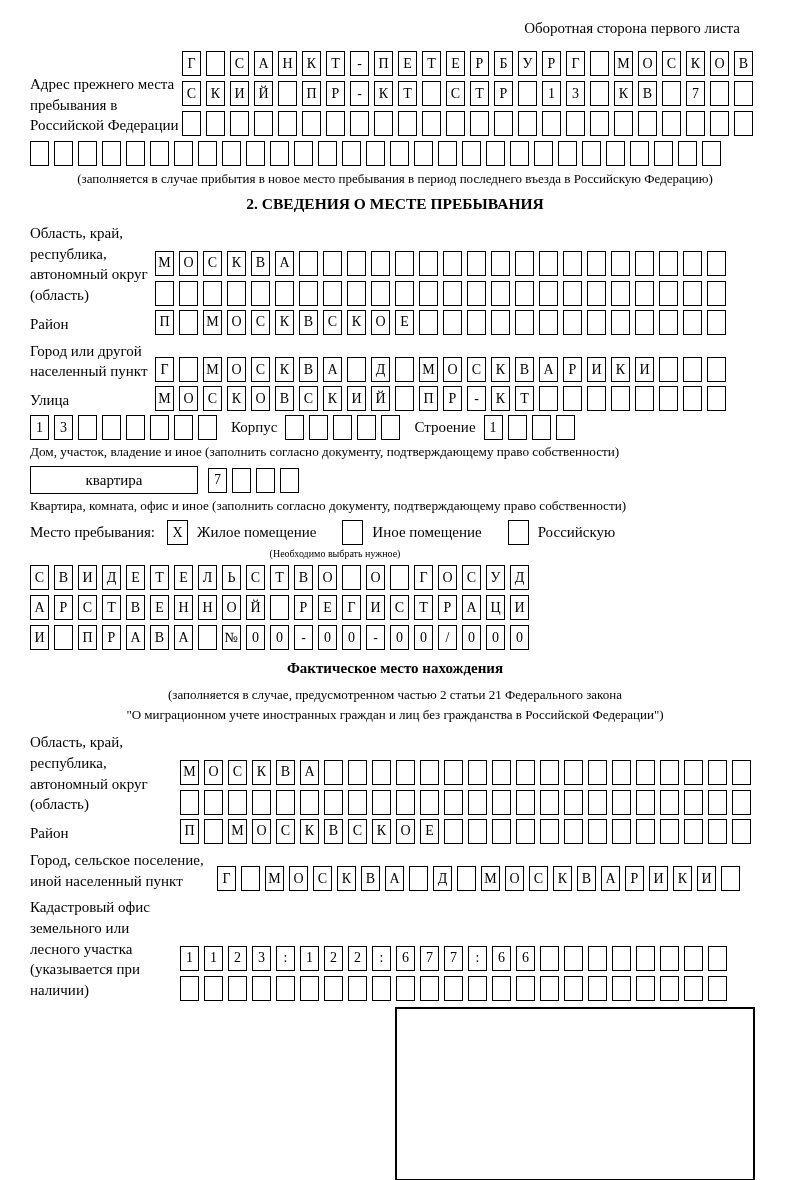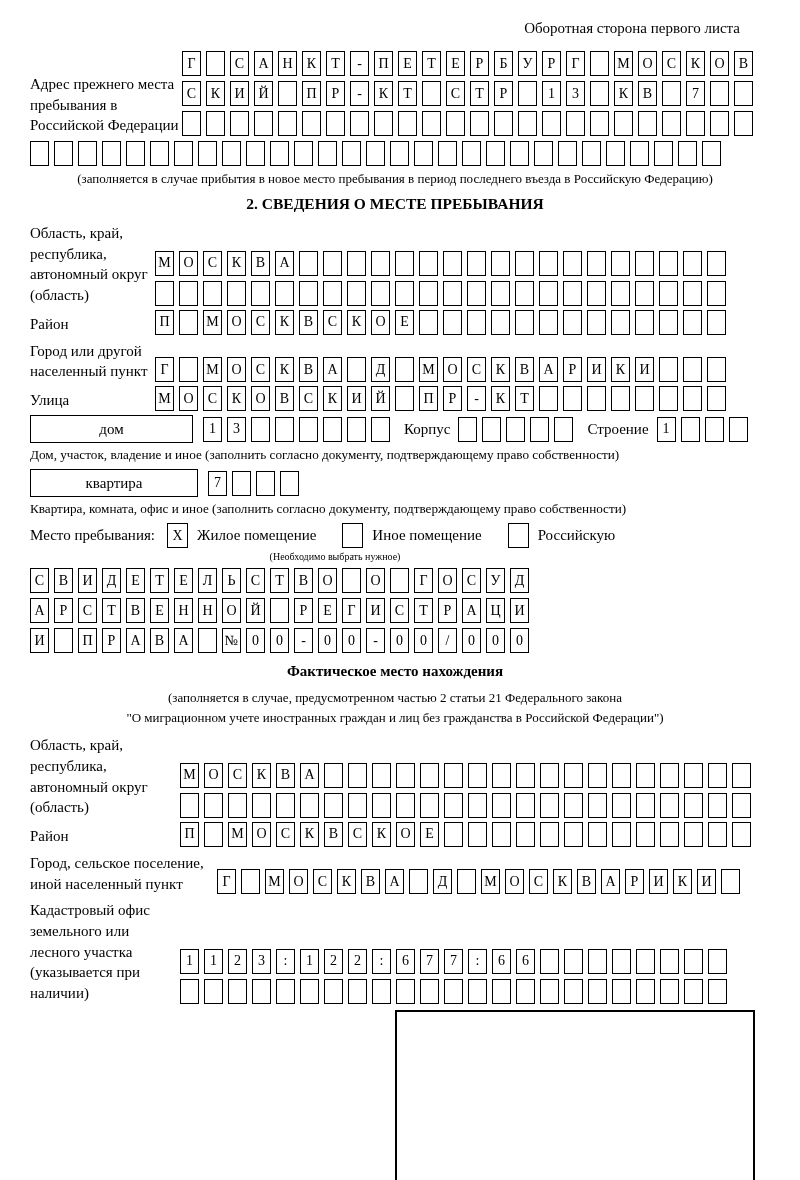--- a/index.html
+++ b/index.html
@@ -311,21 +311,20 @@
         <span class="cell"></span>
         <span class="cell"></span>
         <span class="cell"></span>
         <span class="cell"></span>
         <span class="cell"></span>
         <span class="cell"></span>
       </div>
   </div>
 
   <div class="house-row">
-    <div class="labelbox dom-box">дом</div>
     <div class="cellrow">
         <span class="cell">1</span>
         <span class="cell">3</span>
         <span class="cell"></span>
         <span class="cell"></span>
         <span class="cell"></span>
         <span class="cell"></span>
         <span class="cell"></span>
         <span class="cell"></span>
       </div>

